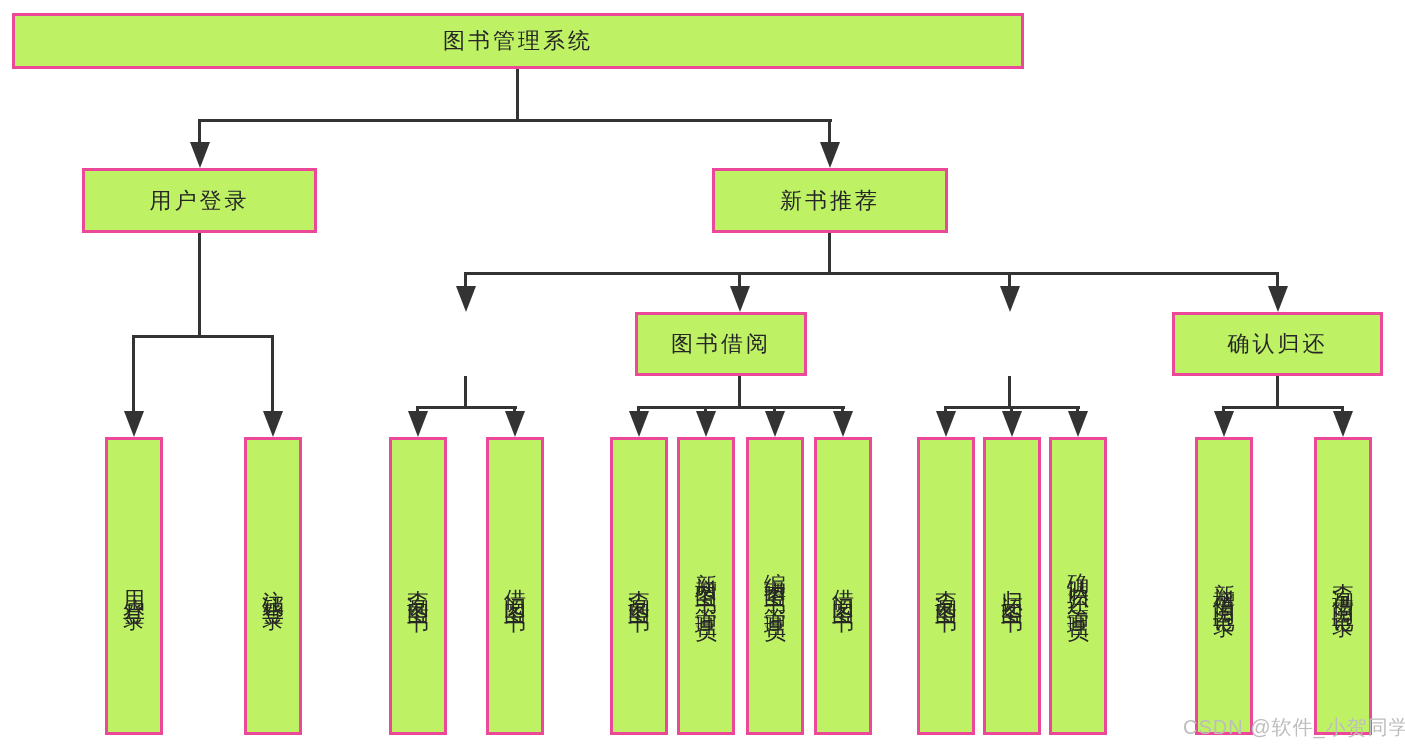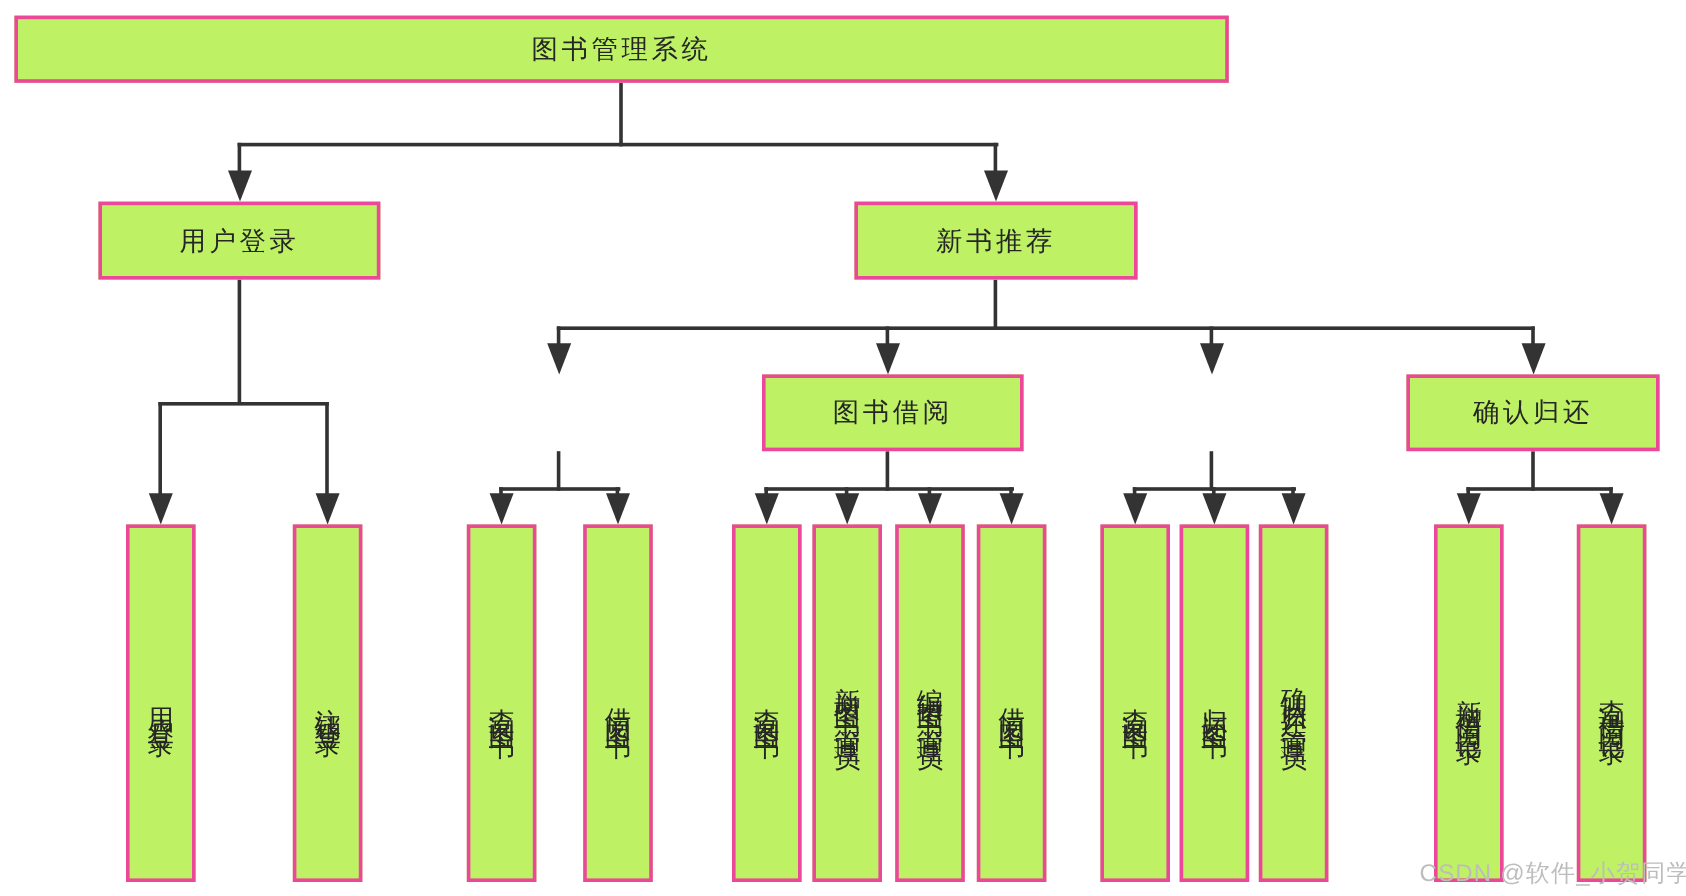--- a/index.html
+++ b/index.html
@@ -97,21 +97,21 @@
     <span class="lbl">图书管理系统</span>
   </div>
 
   <div class="box box-h" style="left:82px;top:168px;width:235px;height:65px;">
     <span class="lbl">用户登录</span>
   </div>
   <div class="box box-h" style="left:712px;top:168px;width:236px;height:65px;">
     <span class="lbl">新书推荐</span>
   </div>
 
-  <div class="box box-h" style="left:635px;top:312px;width:218px;height:64px;">
+  <div class="box box-h" style="left:635px;top:312px;width:172px;height:64px;">
     <span class="lbl">图书借阅</span>
   </div>
   <div class="box box-h" style="left:1172px;top:312px;width:211px;height:64px;">
     <span class="lbl">确认归还</span>
   </div>
 
   <div class="box box-v" style="left:105px;top:437px;width:58px;height:298px;">
     <span class="lbl">用户登录</span>
   </div>
   <div class="box box-v" style="left:244px;top:437px;width:58px;height:298px;">

